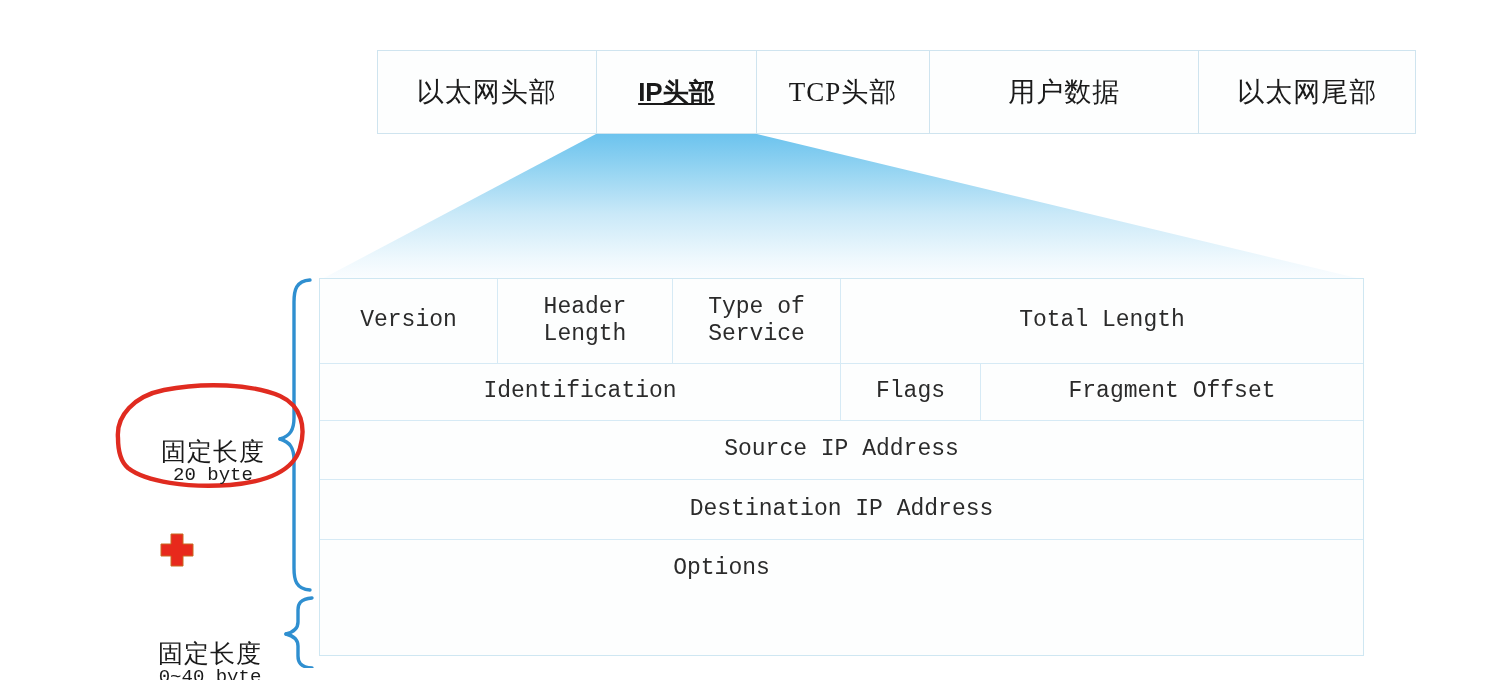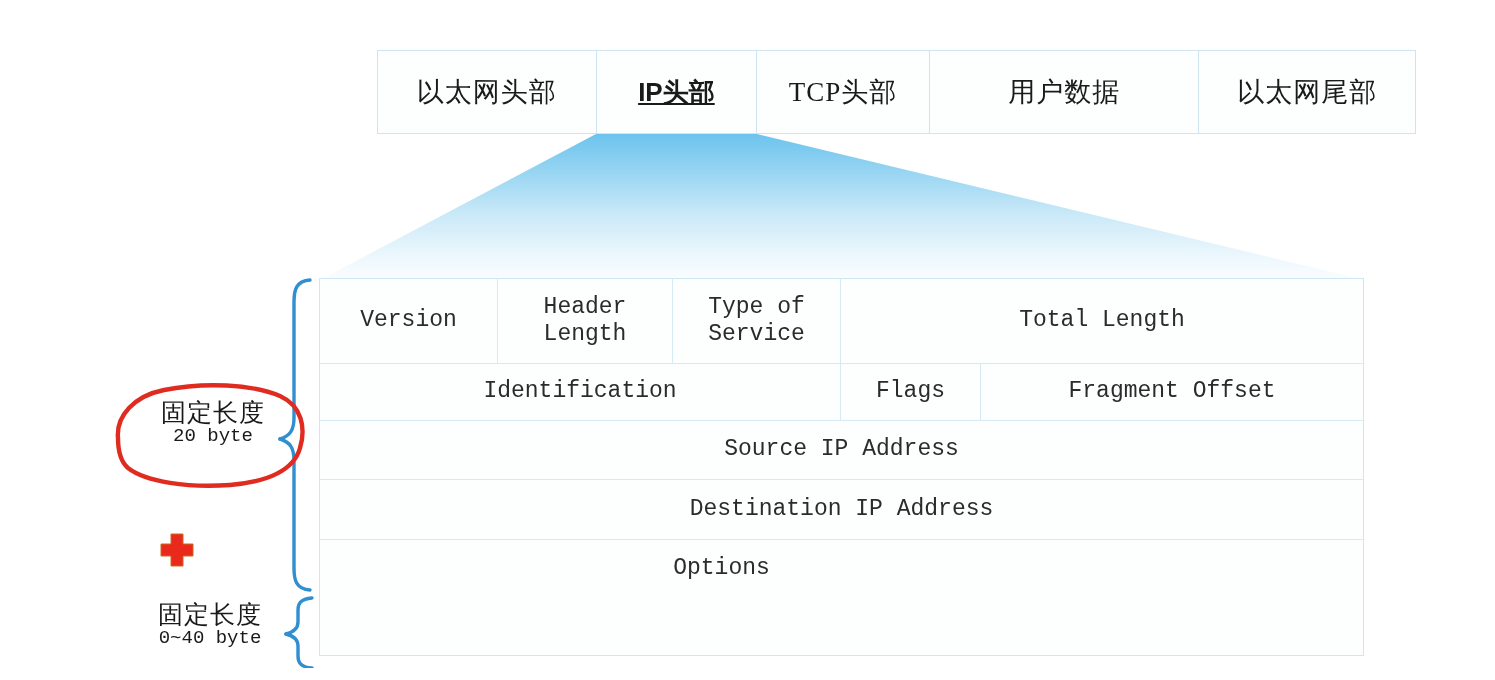--- a/index.html
+++ b/index.html
@@ -119,20 +119,21 @@
     width: 60px;
     height: 400px;
   }
 
   
   .anno {
     position: absolute;
     text-align: center;
     color: #1a1a1a;
     white-space: nowrap;
+    margin-top: 39px;
   }
   #anno-fixed {
     left: 128px;
     top: 398px;
     width: 170px;
   }
   #anno-optional {
     left: 125px;
     top: 600px;
     width: 170px;

